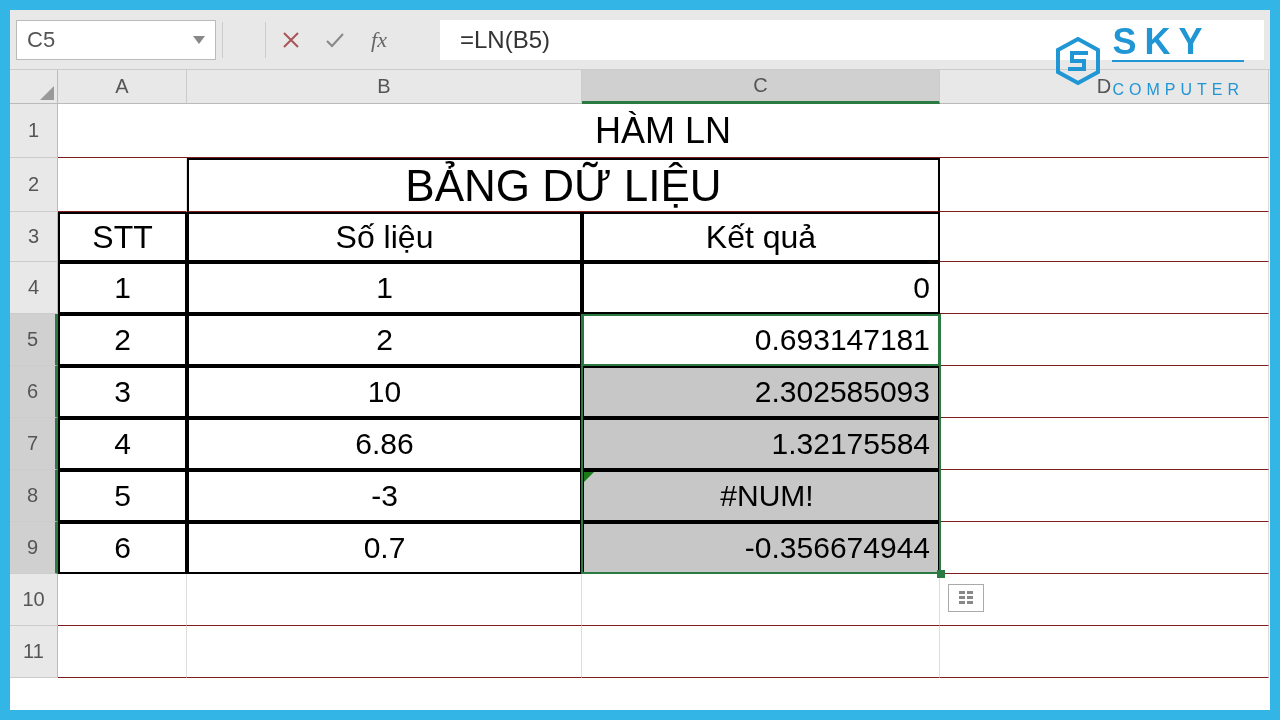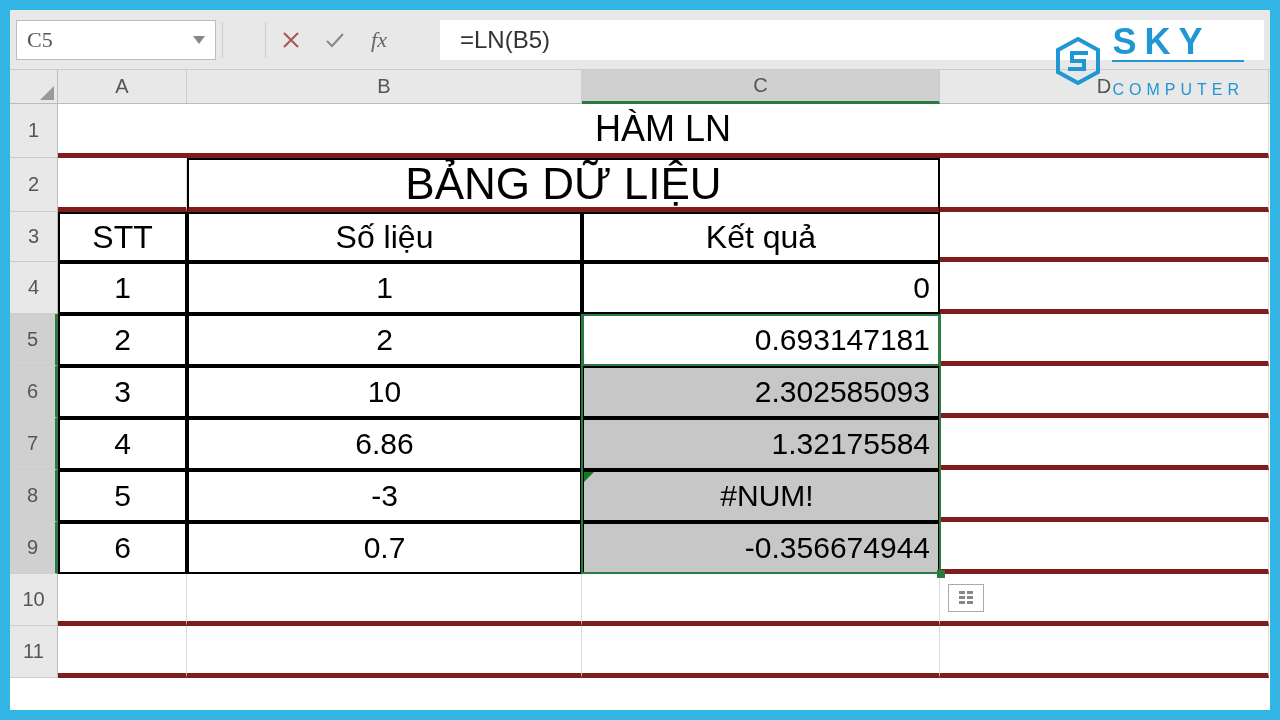--- a/index.html
+++ b/index.html
@@ -32,21 +32,20 @@
     width: 200px;
     height: 40px;
     background: #fff;
     border: 1px solid #bbb;
     display: flex;
     align-items: center;
     justify-content: space-between;
     padding: 0 10px;
     font-size: 22px;
     color: #555;
-    font-family: Liberation Serif, serif;
   }
   .name-box .dd {
     width: 0; height: 0;
     border-left: 6px solid transparent;
     border-right: 6px solid transparent;
     border-top: 8px solid #888;
   }
   .sep {
     width: 1px;
     height: 36px;
@@ -127,21 +126,21 @@
     justify-content: center;
     font-size: 20px;
     color: #555;
   }
   .row-h.sel {
     background: #d0d0d0;
     border-right: 3px solid #2a7a42;
   }
   .cell {
     border-right: 1px solid #ddd;
-    border-bottom: 5px solid #7f1d1d;
+    border-bottom: 1px solid #7f1d1d;
     display: flex;
     align-items: center;
     padding: 0 8px;
     font-size: 30px;
     color: #000;
     position: relative;
   }
   .h-row1 { height: 54px; }
   .h-row2 { height: 54px; }
   .h-row3 { height: 50px; }

